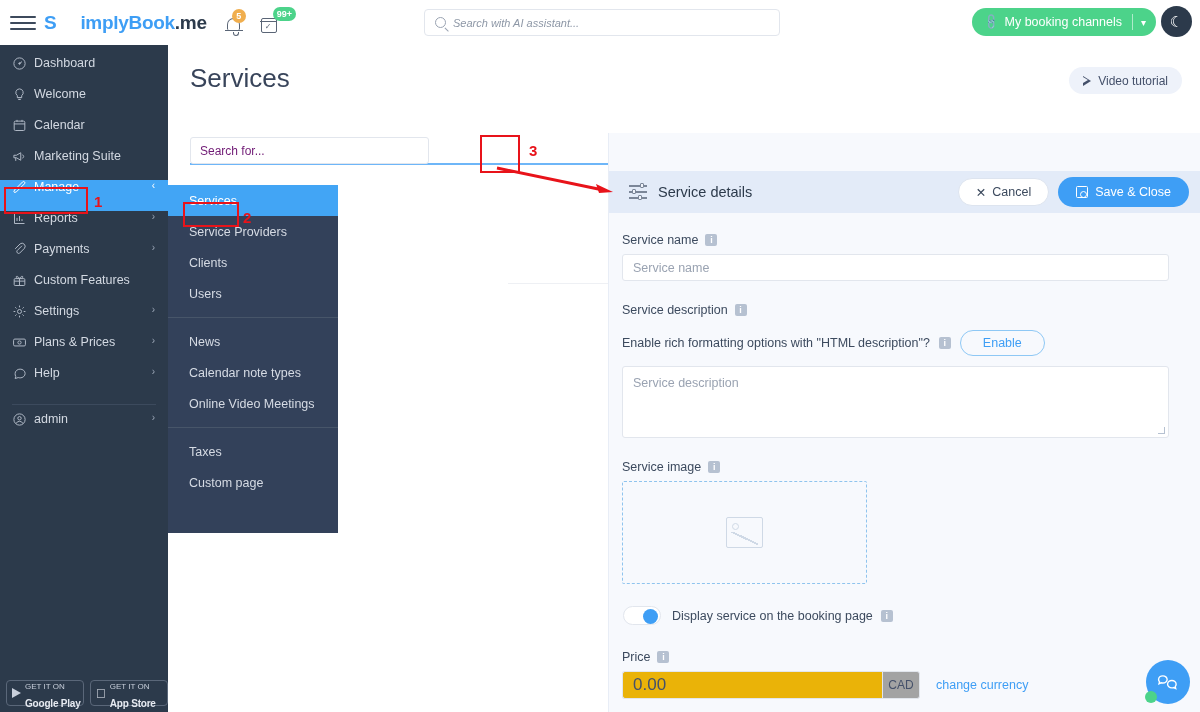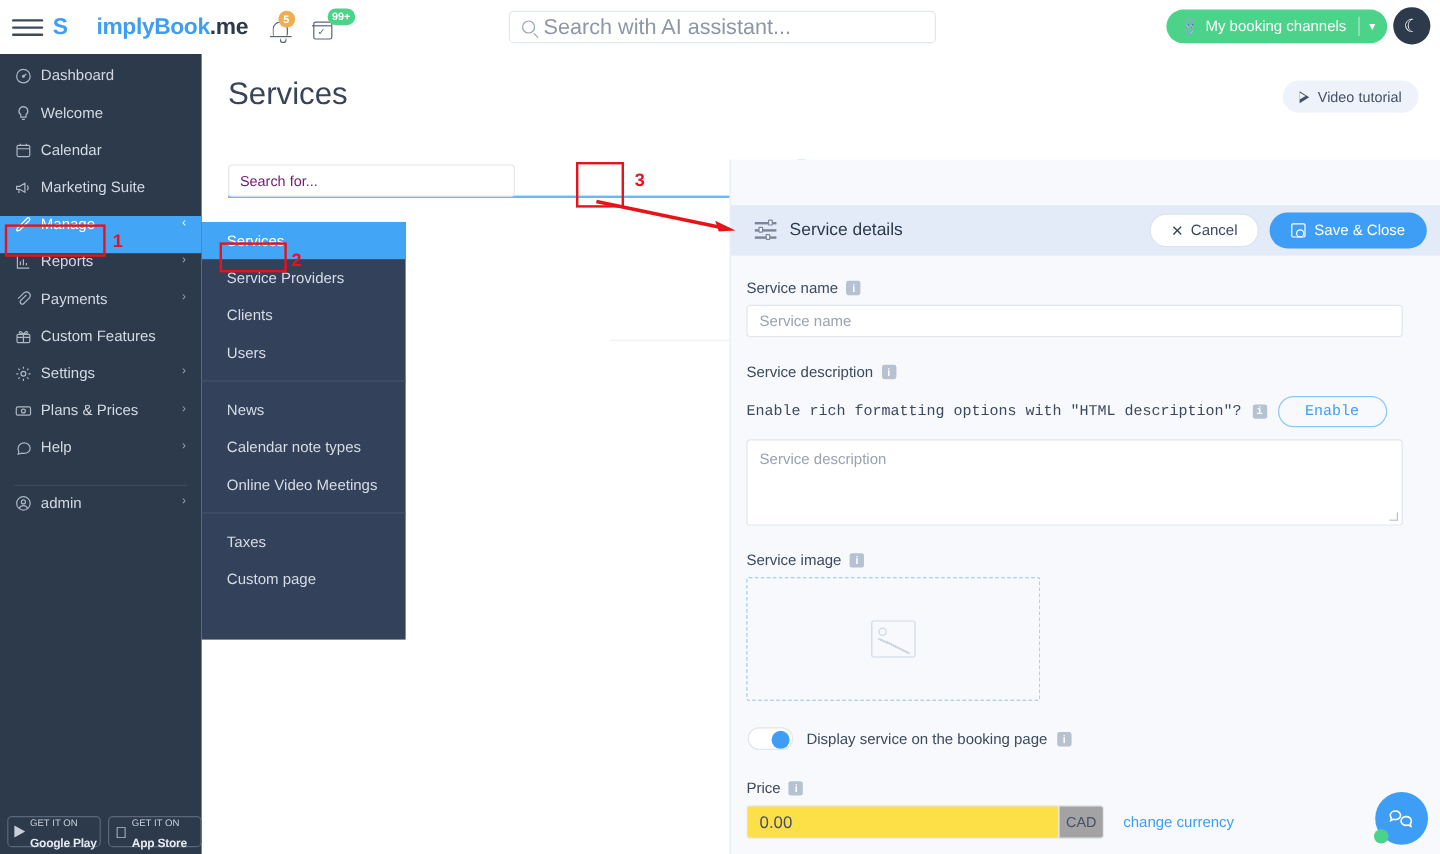--- a/index.html
+++ b/index.html
@@ -44,21 +44,21 @@
   .cal { position:absolute; left:2px; top:8px; width:16px; height:15px;
          border:1.6px solid #5a6576; border-radius:2px; }
   .cal:before { content:""; position:absolute; left:-1.6px; top:2px; width:16px; height:1.4px; background:#5a6576; }
   .cal-check { position:absolute; left:6px; top:13px; font-size:8px; color:#5a6576; line-height:1; }
 
   .ai-search {
     position:absolute; left:424px; top:9px; width:356px; height:27px;
     border:1px solid #e2e6ed; border-radius:4px; background:#fff;
     display:flex; align-items:center; padding-left:10px; gap:7px; cursor:text;
   }
-  .ai-search .ph { font-size:18px; color:#8d97a6; }
+  .ai-search .ph { font-size:11px; color:#8d97a6;font-style:italic; }
   .mag { width:11px; height:11px; border:1.4px solid #9aa3b2; border-radius:50%; position:relative; flex:none; }
   .mag:after { content:""; position:absolute; right:-4px; bottom:-3px; width:5px; height:1.4px;
                background:#9aa3b2; transform:rotate(45deg); }
 
   .booking-btn {
     position:absolute; right:44px; top:8px; height:28px; background:#4cd38a;
     border-radius:14px; display:flex; align-items:center; color:#fff;
     font-size:12.5px; padding:0 4px 0 13px; cursor:pointer; white-space:nowrap;
   }
   .booking-btn .lnk { font-size:11px; margin-right:6px; transform:rotate(-45deg); display:inline-block; }
@@ -177,21 +177,21 @@
   .fld-label { font-size:12.5px; color:#3c4a5e; display:flex; align-items:center; gap:7px; margin-bottom:7px; }
   .info-i {
     width:12px; height:12px; background:#b6c1d1; color:#fff; border-radius:2px;
     font-size:9px; font-weight:bold; display:inline-flex; align-items:center; justify-content:center;
     font-style:normal; cursor:pointer; flex:none;
   }
   .txt-input {
     width:547px; height:27px; border:1px solid #e2e6ed; border-radius:3px; background:#fff;
     display:flex; align-items:center; padding-left:10px; font-size:12.5px; color:#9aa3b2; cursor:text;
   }
-  .html-row { display:flex; align-items:center; gap:9px; margin:13px 0 10px 0;font-family:Liberation Mono, monospace; }
+  .html-row { display:flex; align-items:center; gap:9px; margin:13px 0 10px 0; }
   .html-row .q { font-size:12.5px; color:#3c4a5e; }
   .enable-btn {
     height:26px; border:1px solid #8ec8f5; border-radius:13px; color:#3e9ef5; background:#f7f9fd;
     display:flex; align-items:center; padding:0 22px; font-size:12.5px; cursor:pointer;
   }
   .txt-area {
     width:547px; height:72px; border:1px solid #e2e6ed; border-radius:3px; background:#fff;
     padding:9px 0 0 10px; font-size:12.5px; color:#9aa3b2; position:relative; cursor:text;
   }
   .txt-area:after {
@@ -213,21 +213,21 @@
   .toggle-row { display:flex; align-items:center; gap:11px; margin:22px 0 0 1px; }
   .toggle {
     width:38px; height:19px; border-radius:10px; background:#fff; border:1px solid #e2e6ed;
     position:relative; cursor:pointer; flex:none;
   }
   .toggle .knob { position:absolute; right:2px; top:1.5px; width:15px; height:15px; border-radius:50%; background:#3e9ef5; }
   .toggle-lbl { font-size:12.5px; color:#3c4a5e; display:flex; align-items:center; gap:8px; }
   .price-input-row { display:flex; align-items:center; }
   .price-input {
     width:260px; height:28px; border:1px solid #e2e6ed; border-right:none; border-radius:3px 0 0 3px;
-    background:#fde047; display:flex; align-items:center; padding-left:10px; font-size:14px; color:#45516a; cursor:text;
+    background:#eab308; display:flex; align-items:center; padding-left:10px; font-size:17px; color:#45516a; cursor:text;
   }
   .cur-addon {
     width:38px; height:28px; border:1px solid #e2e6ed; background:#a3a3a3; border-radius:0 3px 3px 0;
     display:flex; align-items:center; justify-content:center; font-size:12px; color:#45516a;
   }
   .chg-cur { margin-left:16px; font-size:12.5px; color:#3e9ef5; cursor:pointer; }
 
   
   .chat {
     position:absolute; right:10px; bottom:8px; width:44px; height:44px; border-radius:50%;

